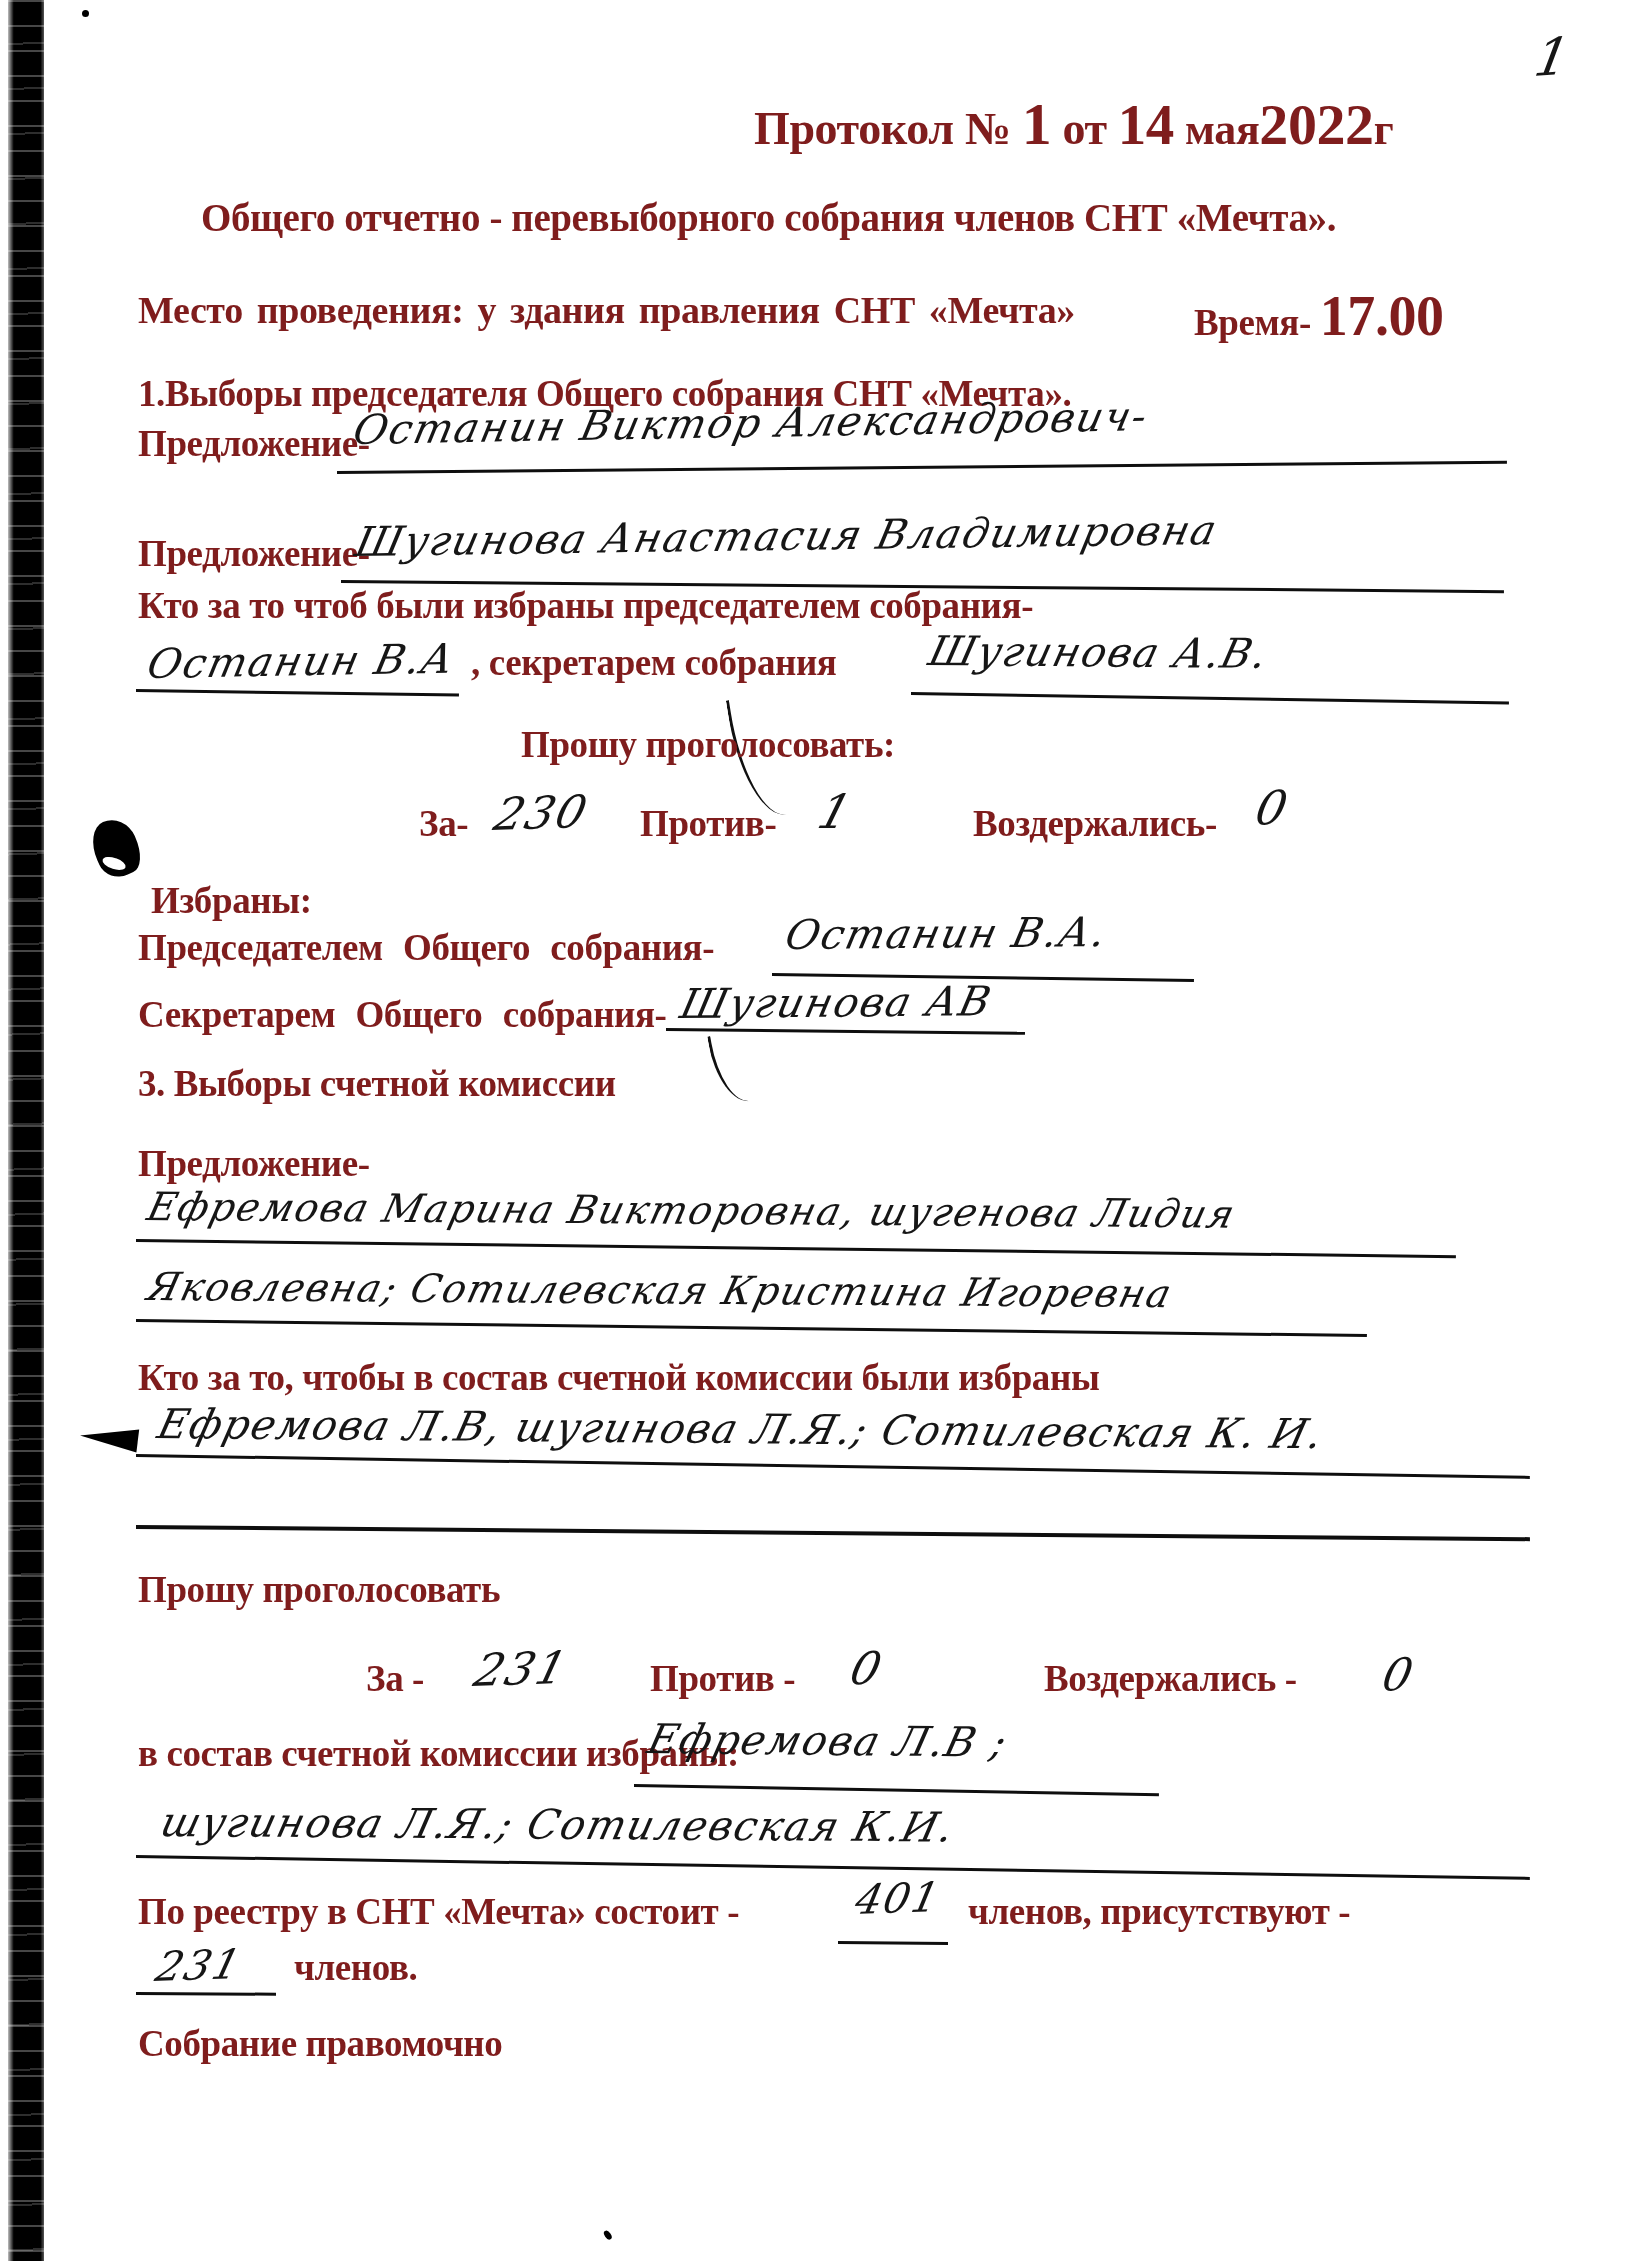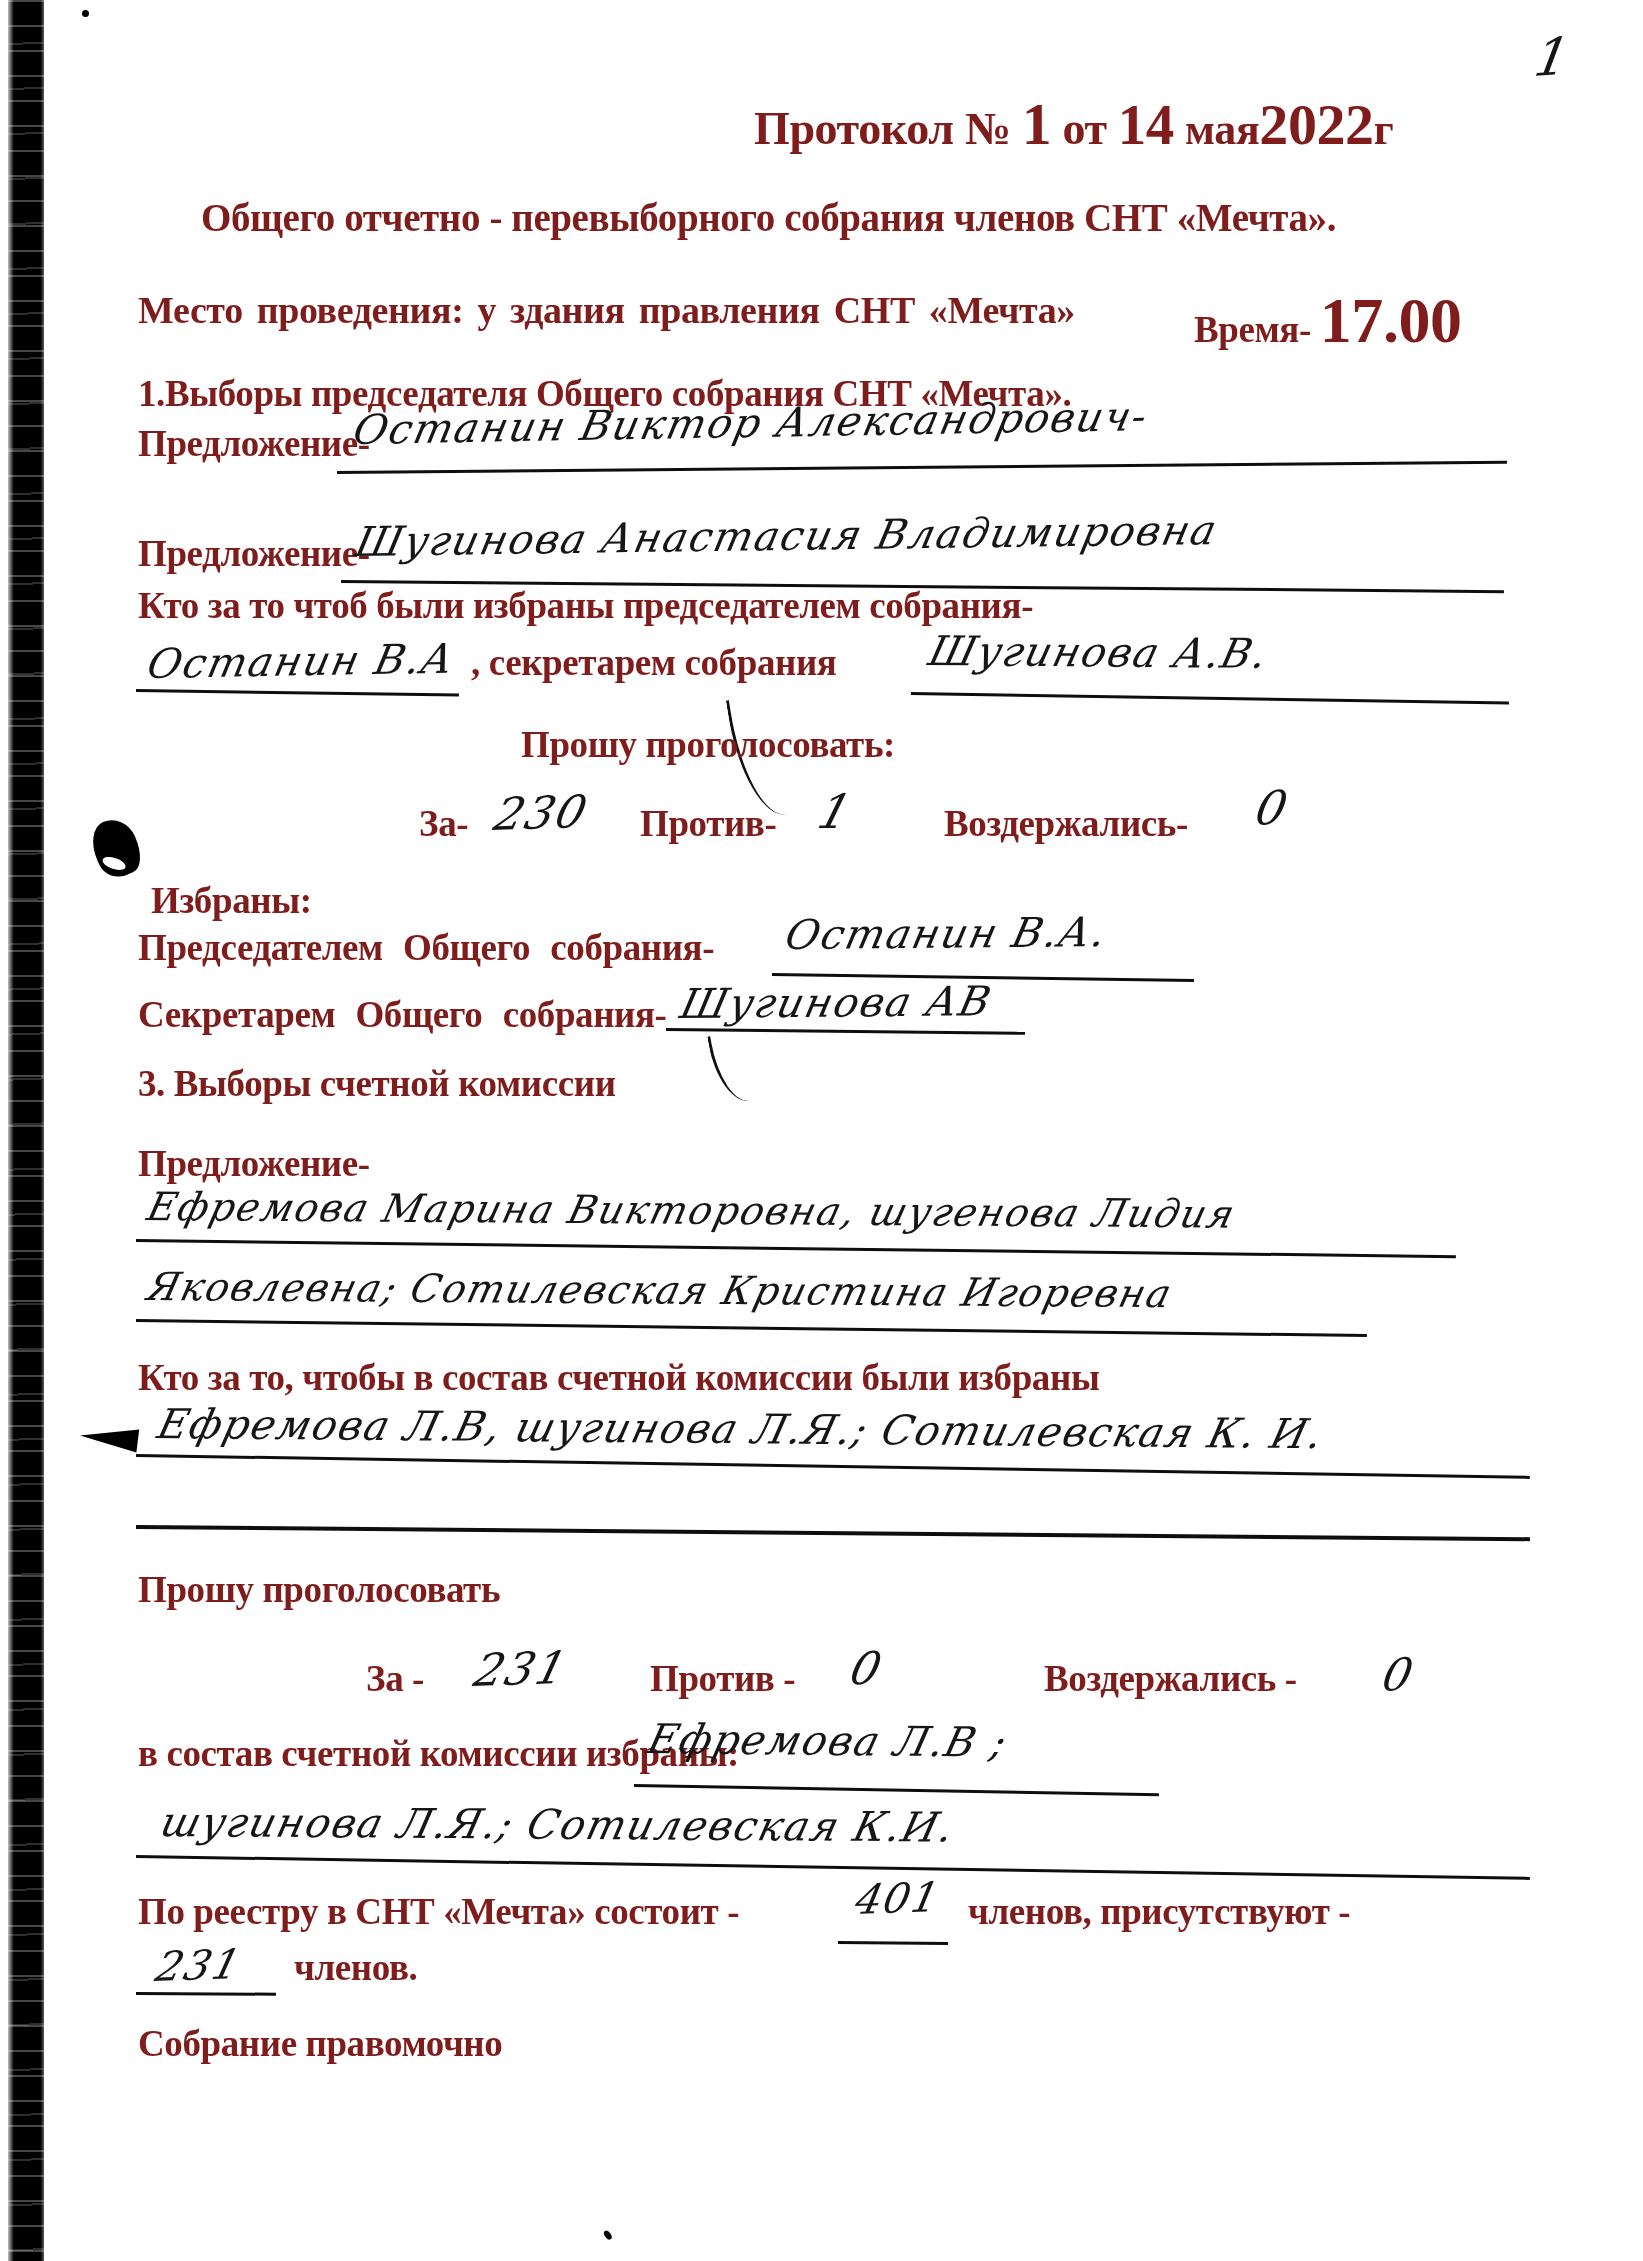--- a/index.html
+++ b/index.html
@@ -50,21 +50,21 @@
     <span>от</span>
     <span style="font-size:57px;">14</span>
     <span style="font-size:44px;">мая</span><span style="font-size:58px;">2022</span><span style="font-size:44px;">г</span>
   </div>
 
   <div class="t" style="left:201px;top:197px;font-size:39px;">Общего отчетно - перевыборного собрания членов СНТ «Мечта».</div>
 
   <div class="t" style="left:138px;top:290px;font-size:38px;word-spacing:4.9px;">Место проведения: у здания правления СНТ «Мечта»</div>
   <div class="t" style="left:1194px;top:286px;">
     <span>Время-</span>
-    <span style="font-size:64px;">17.00</span>
+    <span style="font-size:56px;">17.00</span>
   </div>
 
   <div class="t" style="left:138px;top:374px;">1.Выборы председателя Общего собрания СНТ «Мечта».</div>
   <div class="t" style="left:138px;top:424px;">Предложение-</div>
   <div class="hw" style="left:349px;top:406px;transform:skewX(-13deg) rotate(-1deg);">Останин Виктор Александрович-</div>
   <div class="rule" style="left:337px;top:471px;width:1170px;transform:rotate(-0.5deg);"></div>
 
   <div class="t" style="left:138px;top:534px;">Предложение-</div>
   <div class="hw" style="left:351px;top:518px;transform:skewX(-13deg) rotate(-0.8deg);">Шугинова Анастасия Владимировна</div>
   <div class="rule" style="left:341px;top:580px;width:1163px;transform:rotate(0.5deg);"></div>
@@ -76,21 +76,21 @@
   <div class="hw" style="left:924px;top:627px;transform:skewX(-13deg) rotate(0.5deg);">Шугинова А.В.</div>
   <div class="rule" style="left:911px;top:692px;width:598px;transform:rotate(0.9deg);"></div>
   <div class="flourish" style="left:735px;top:695px;width:57px;height:122px;border-bottom-left-radius:70% 90%;transform:rotate(-9deg);"></div>
 
   <div class="t" style="left:521px;top:725px;">Прошу проголосовать:</div>
 
   <div class="t" style="left:419px;top:804px;">За-</div>
   <div class="hw" style="left:489px;top:788px;font-size:45px;transform:skewX(-16deg) rotate(-2deg);">230</div>
   <div class="t" style="left:640px;top:804px;">Против-</div>
   <div class="hw" style="left:812px;top:784px;font-size:47px;transform:skewX(-16deg);">1</div>
-  <div class="t" style="left:944px;top:804px;">Воздержались-</div>
+  <div class="t" style="left:973px;top:804px;">Воздержались-</div>
   <div class="hw" style="left:1251px;top:781px;font-size:47px;transform:skewX(-14deg) rotate(-3deg);">0</div>
 
   <div class="blob" style="left:94px;top:819px;width:44px;height:58px;border-radius:62% 70% 48% 66%/74% 58% 70% 46%;transform:rotate(-24deg);"></div>
   <div class="blob" style="left:102px;top:858px;width:24.4px;height:11.4px;background:#fff;border-radius:50%;transform:rotate(18deg);"></div>
 
   <div class="t" style="left:151px;top:881px;">Избраны:</div>
   <div class="t" style="left:138px;top:928px;word-spacing:11.4px;">Председателем Общего собрания-</div>
   <div class="hw" style="left:781px;top:911px;transform:skewX(-13deg) rotate(-0.5deg);">Останин В.А.</div>
   <div class="rule" style="left:772px;top:973px;width:422px;transform:rotate(0.8deg);"></div>
   <div class="t" style="left:138px;top:995px;word-spacing:11.4px;">Секретарем Общего собрания-</div>

